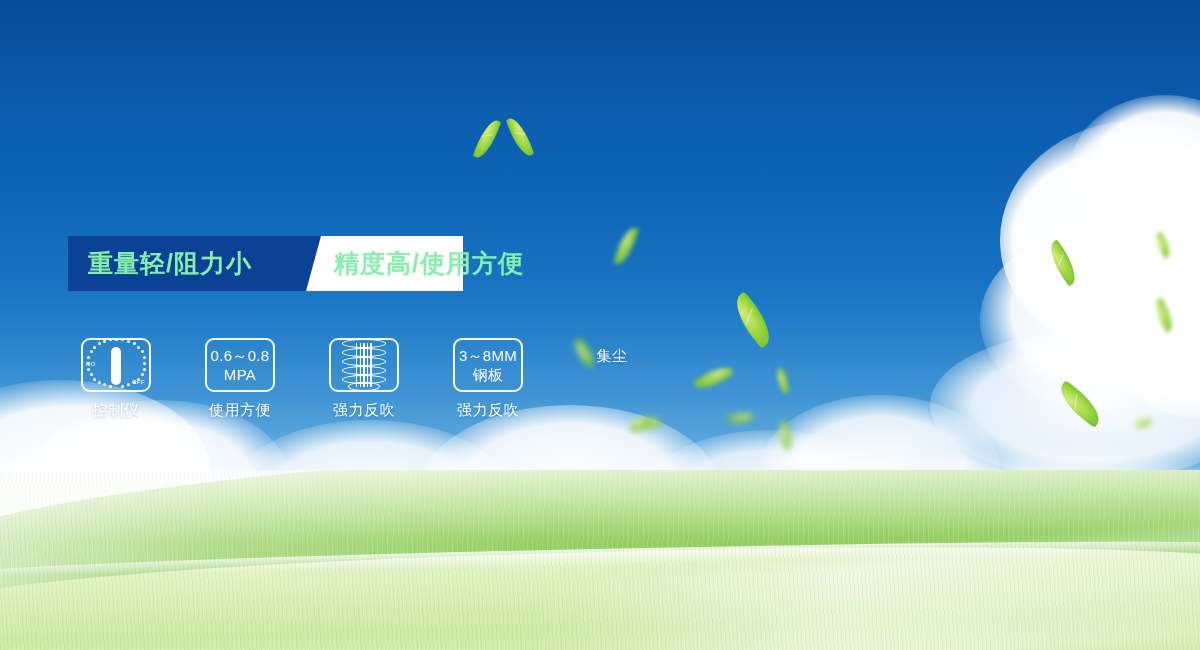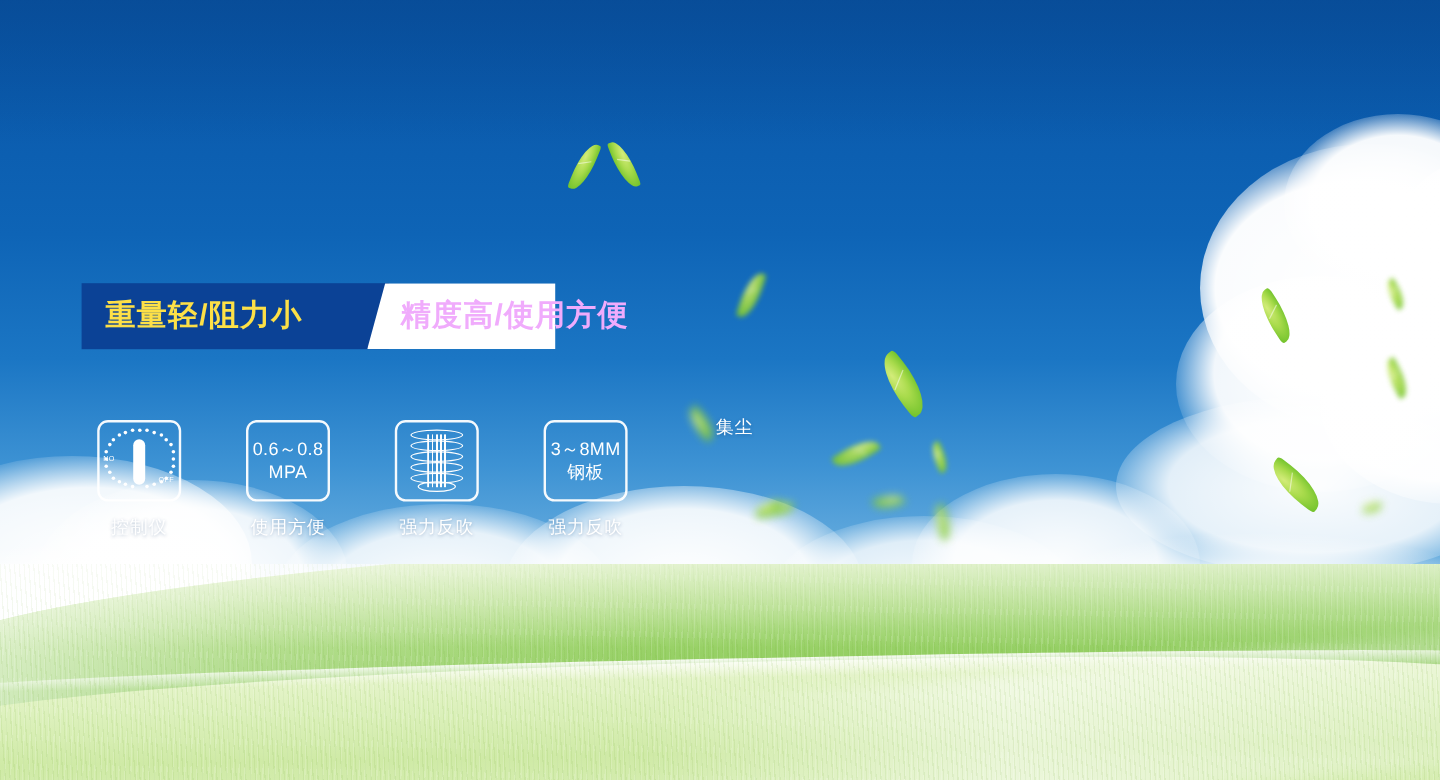--- a/index.html
+++ b/index.html
@@ -111,32 +111,32 @@
   .subbar{position:absolute;left:68px;top:236px;width:395px;height:55px;}
   .sub-left{
     position:absolute;left:0;top:0;width:256px;height:55px;background:#0b4296;
   }
   .sub-right{
     position:absolute;left:0;top:0;width:395px;height:55px;background:#ffffff;
     clip-path:polygon(253px 0,395px 0,395px 55px,238px 55px);
   }
   .sub-left-text{
     position:absolute;left:20px;top:0;height:55px;line-height:55px;
-    font-size:25px;font-weight:700;color:#fde047;letter-spacing:1px;white-space:nowrap;
+    font-size:25px;font-weight:700;color:#86efac;letter-spacing:1px;white-space:nowrap;
   }
   .sub-right-text{
     position:absolute;left:266px;top:0;height:55px;line-height:55px;
-    font-size:25px;font-weight:700;color:#f0abfc;letter-spacing:1px;white-space:nowrap;
+    font-size:25px;font-weight:700;color:#86efac;letter-spacing:1px;white-space:nowrap;
   }
 
   
   .features{position:absolute;left:70px;top:338px;height:106px;}
   .feature{position:absolute;top:0;width:92px;text-align:center;}
   .fbox{
-    position:relative;width:70px;height:68px;margin:12px auto;
+    position:relative;width:70px;height:54px;margin:0 auto;
     border:2px solid rgba(255,255,255,.95);border-radius:9px;
     display:flex;align-items:center;justify-content:center;
   }
   .fbox-text{
     color:#ffffff;font-size:15px;line-height:19px;font-weight:400;letter-spacing:.3px;
   }
   .flabel{
     margin-top:9px;color:#ffffff;font-size:15px;letter-spacing:.6px;white-space:nowrap;
     text-shadow:0 1px 3px rgba(3,48,104,.3);
   }

